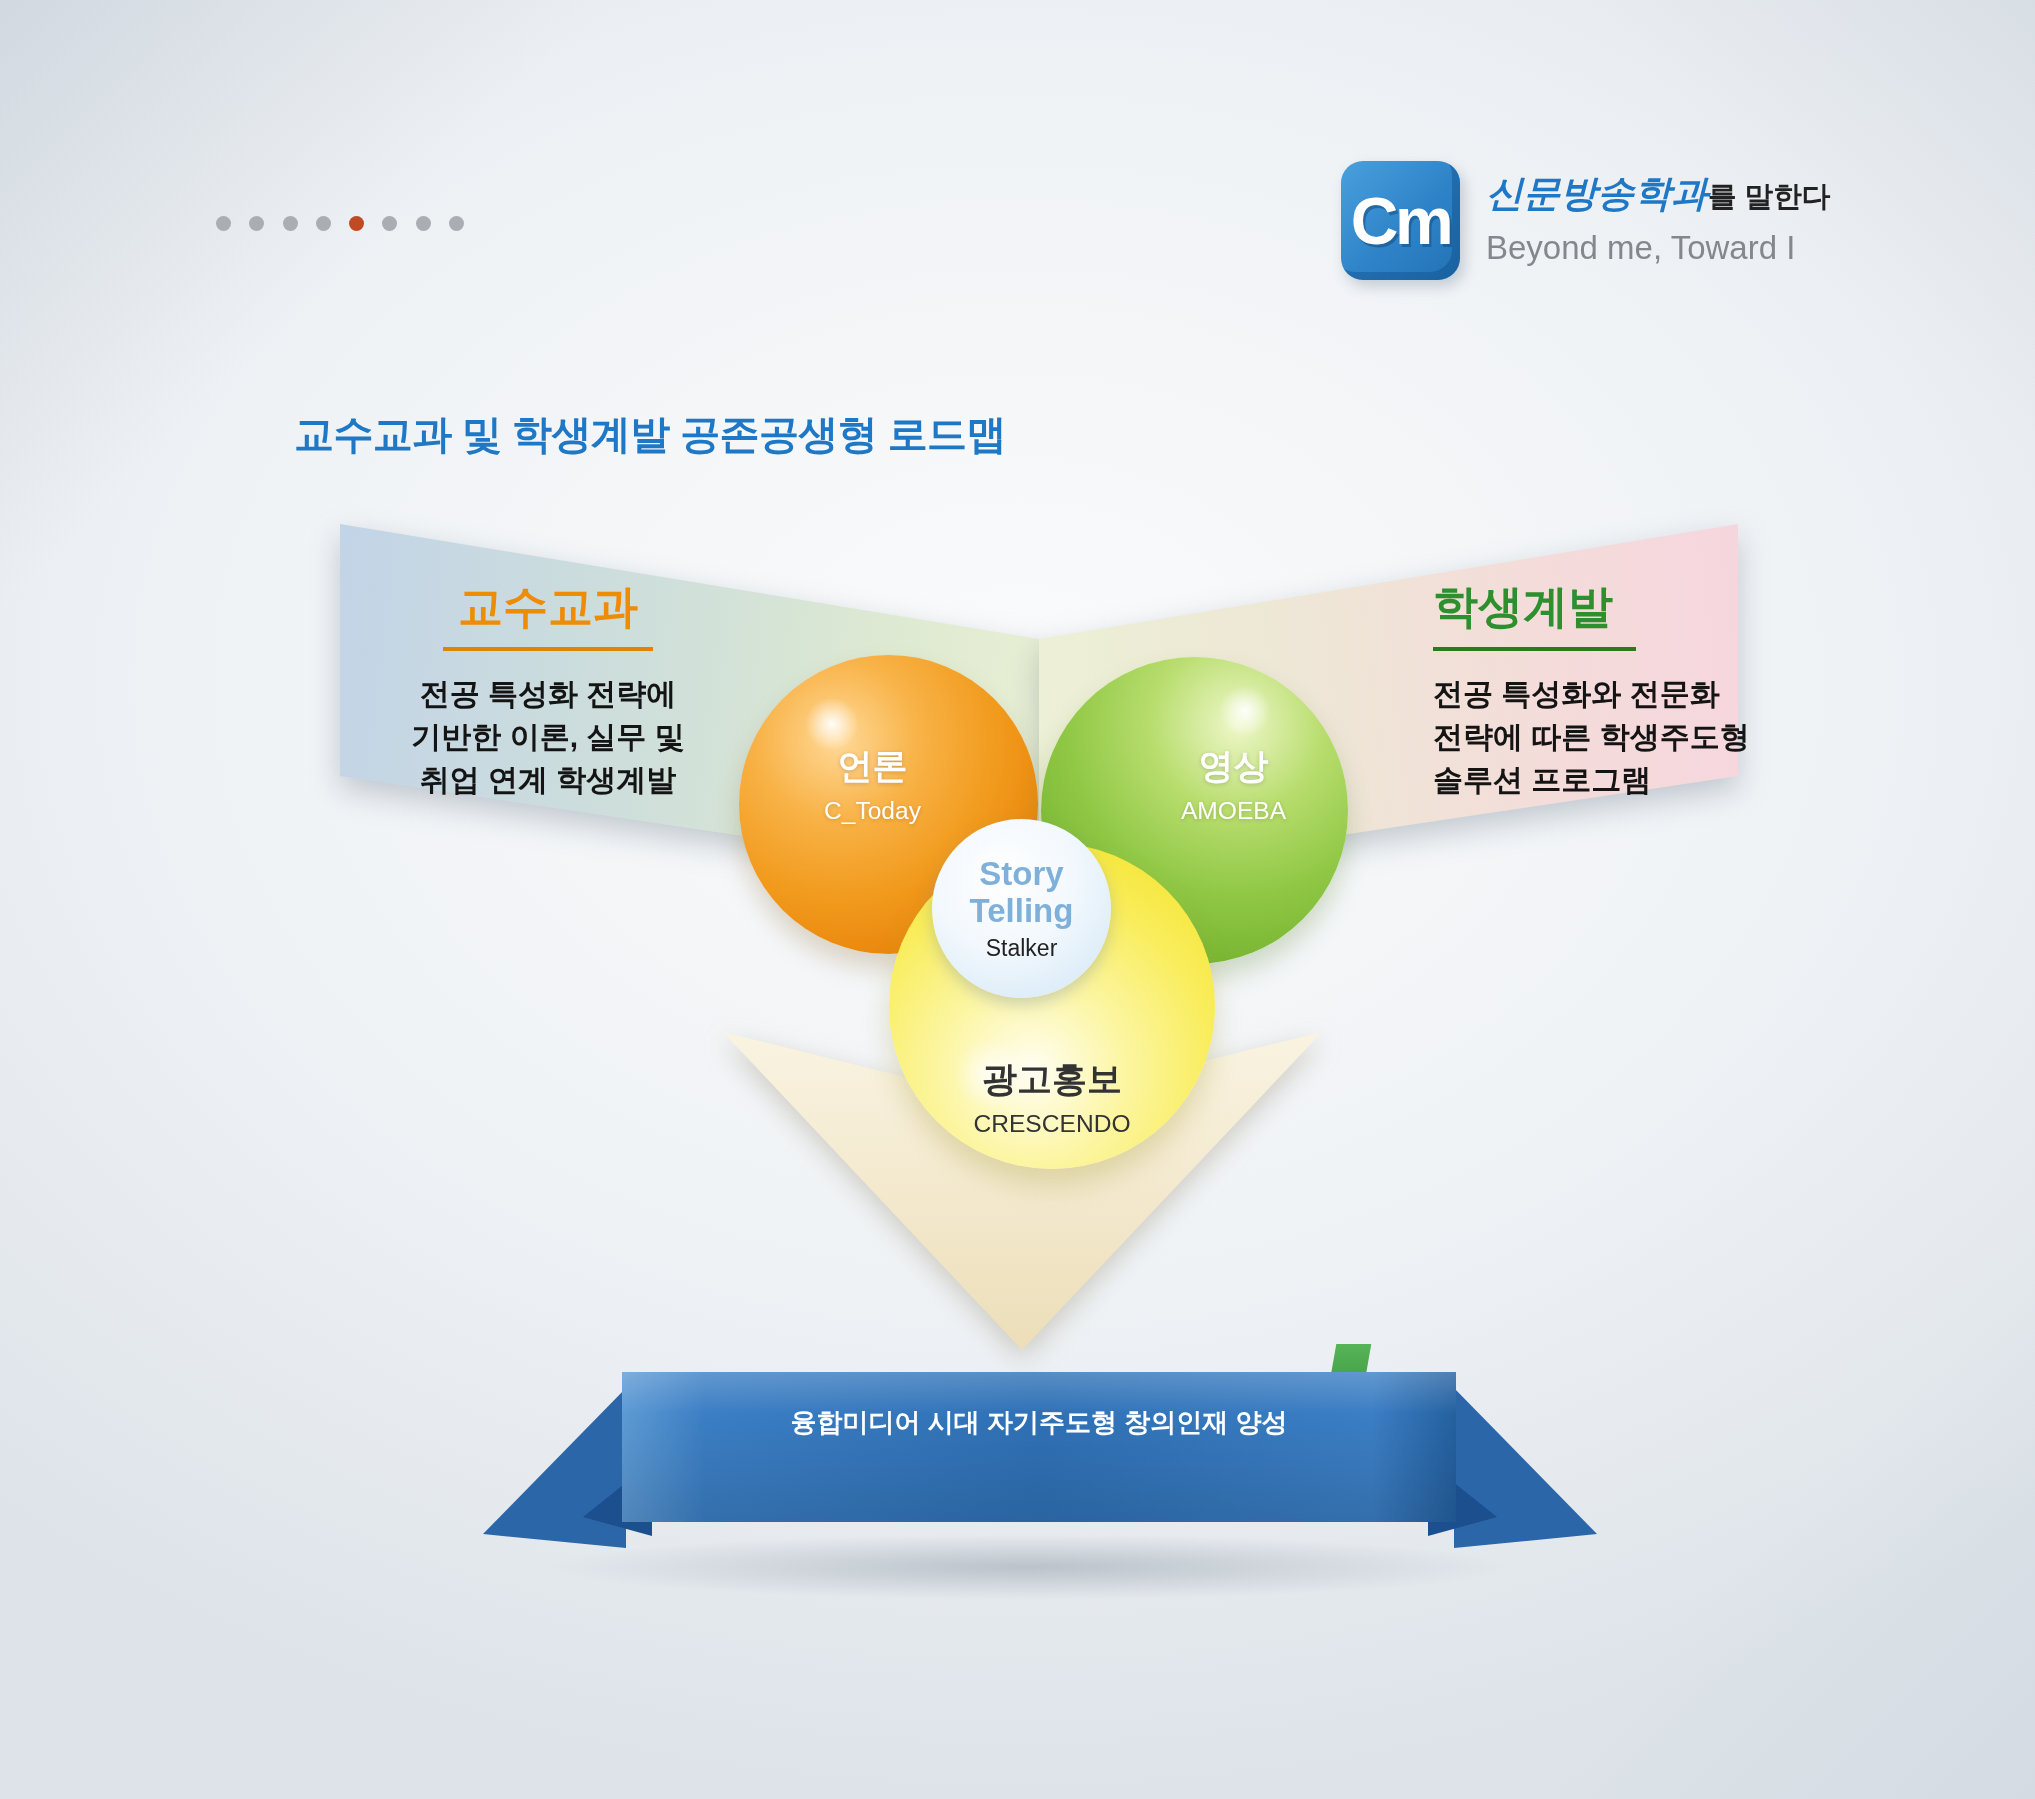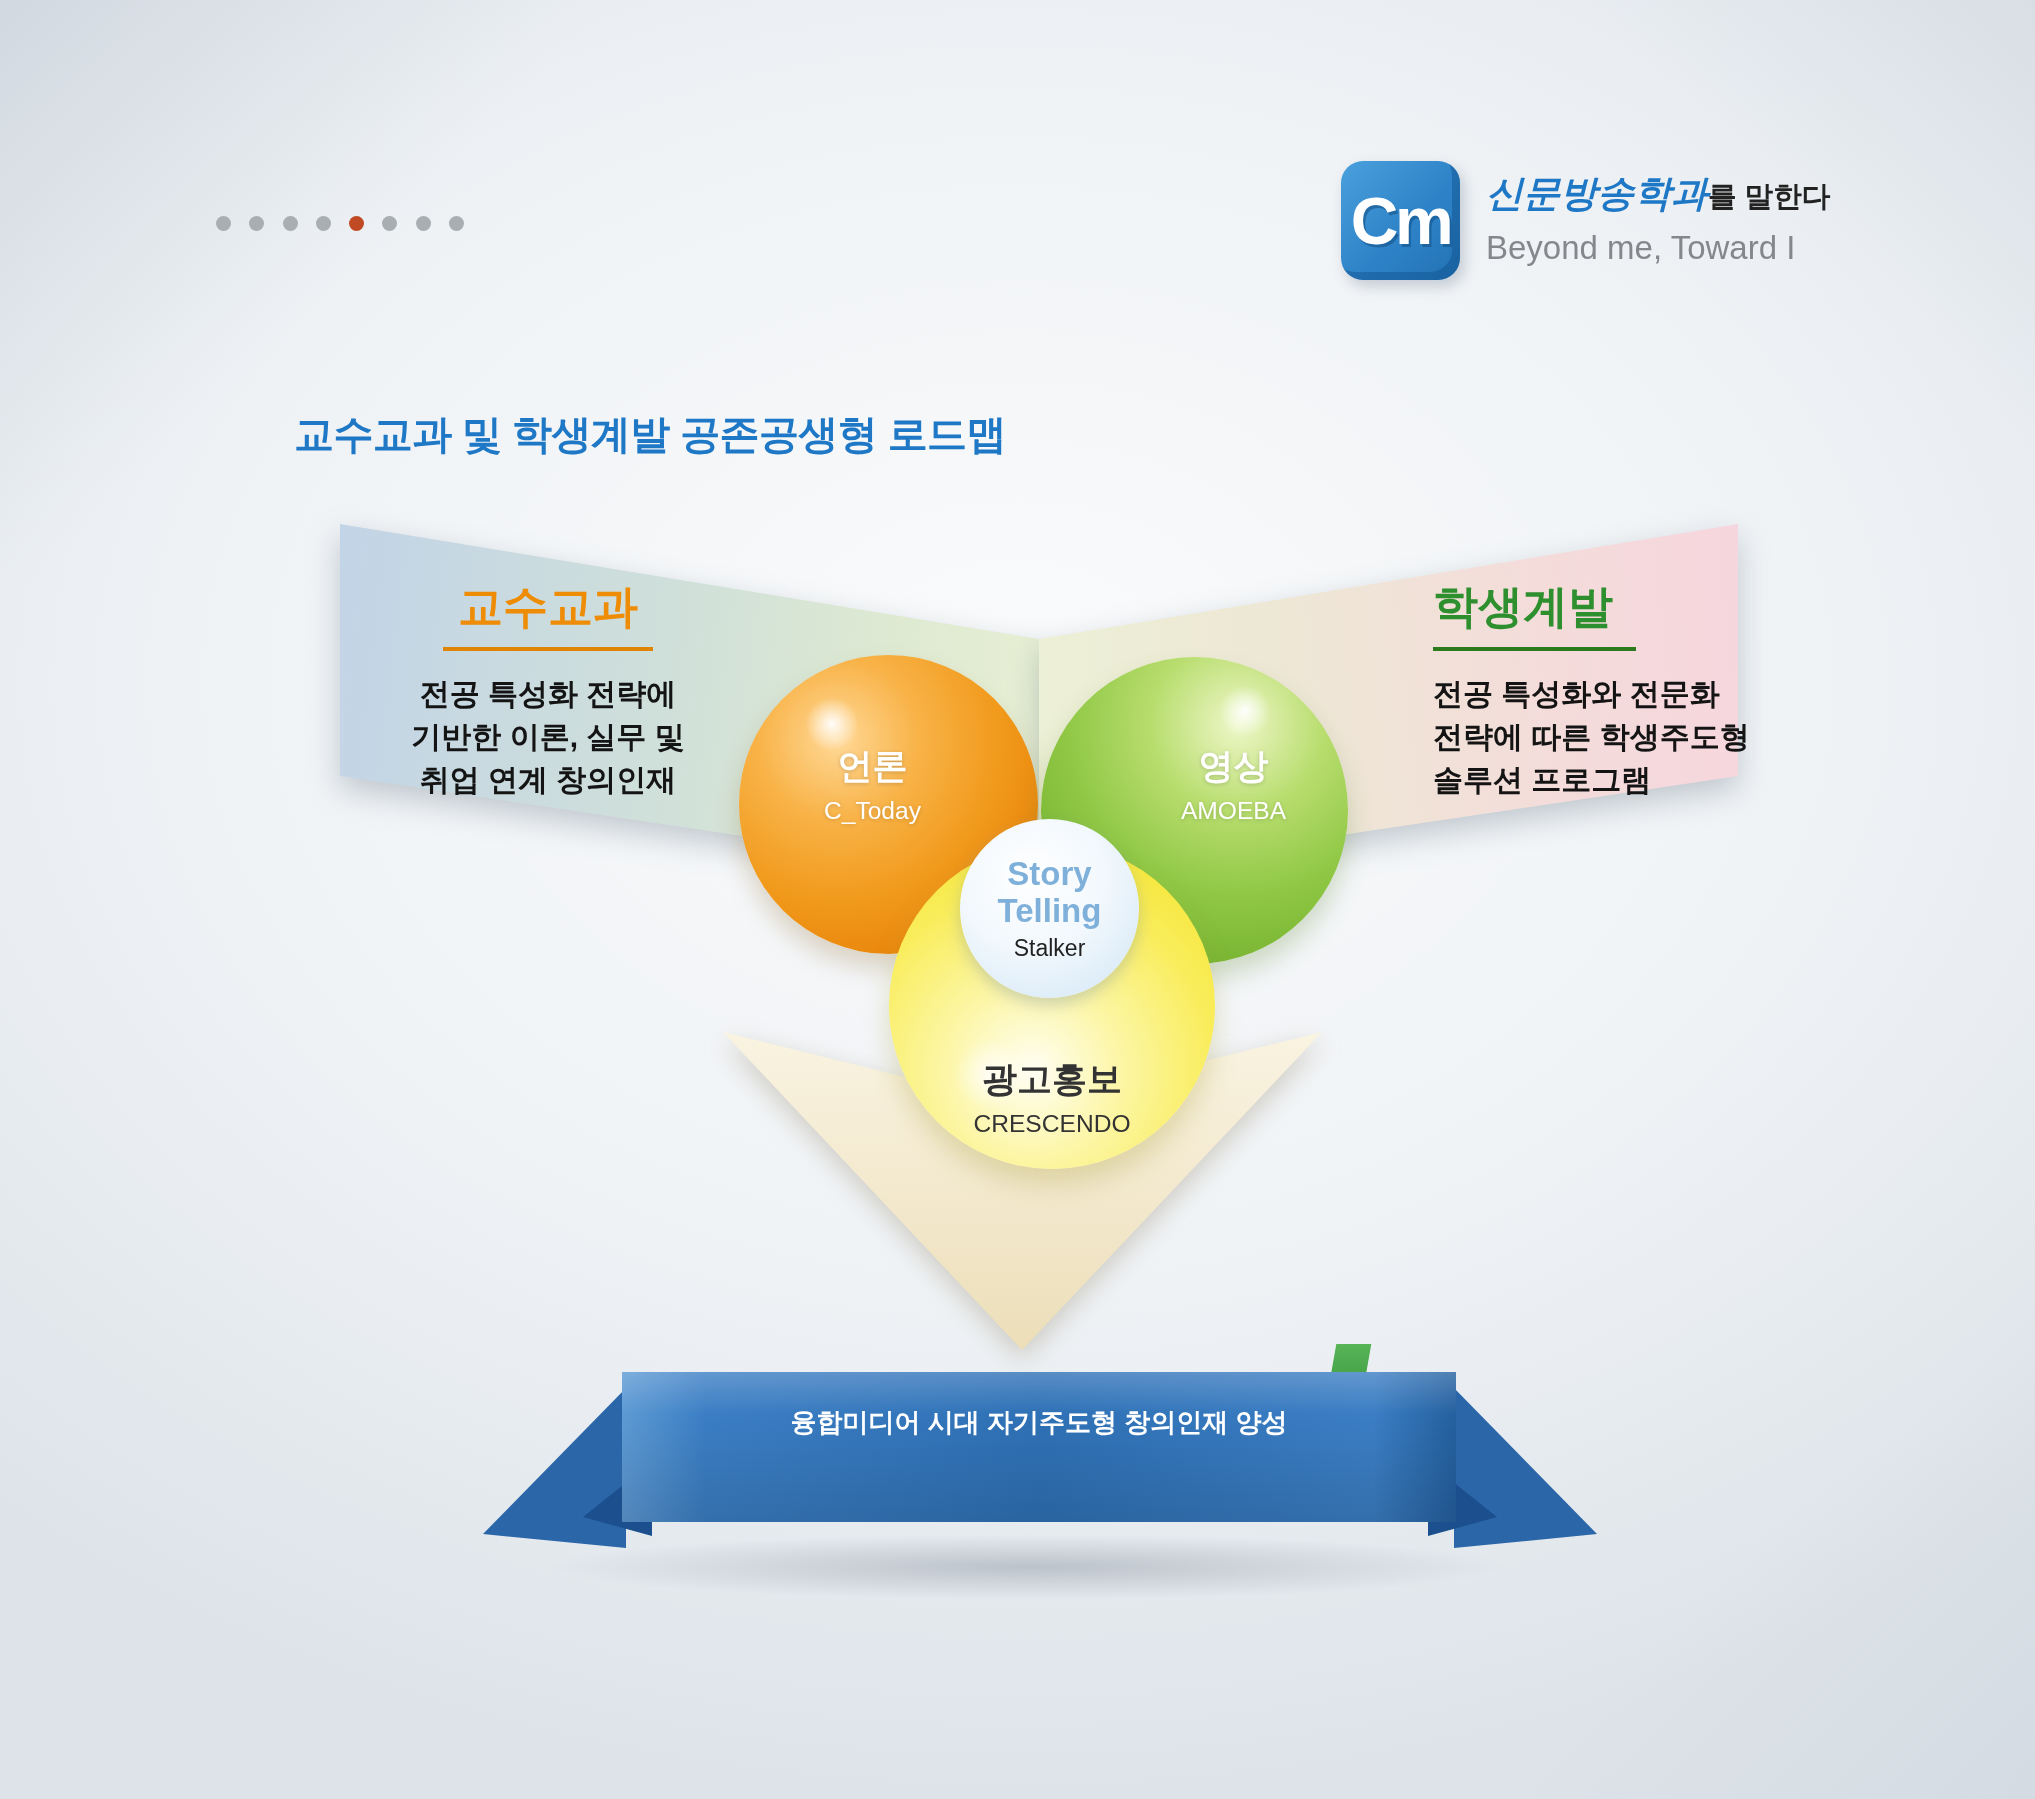--- a/index.html
+++ b/index.html
@@ -55,21 +55,21 @@
   .circle{position:absolute;border-radius:50%;}
   .circle-press{left:739px;top:655px;width:299px;height:299px;
     background:radial-gradient(circle at 33% 28%, #ffd998 0%, #f8b246 28%, #f19a1c 55%, #e8830a 80%, #dd7a02 100%);
     box-shadow:0 15px 24px rgba(150,120,60,.28);}
   .circle-video{left:1041px;top:657px;width:307px;height:307px;
     background:radial-gradient(circle at 64% 22%, #eef7c8 0%, #b8dd6e 28%, #90c845 55%, #74b22f 82%, #66a428 100%);
     box-shadow:0 15px 24px rgba(100,140,60,.28);}
   .circle-ad{left:889px;top:843px;width:326px;height:326px;
     background:radial-gradient(circle at 44% 70%, #fffef4 0%, #fcf6a6 30%, #f9ed5c 62%, #f5e535 86%, #f2df29 100%);
     box-shadow:0 16px 26px rgba(170,160,60,.30);}
-  .circle-core{left:960px;top:819px;width:179px;height:179px;
+  .circle-core{left:932px;top:819px;width:179px;height:179px;
     background:radial-gradient(circle at 40% 32%, #ffffff 0%, #f2f8fd 45%, #dcecf8 80%, #d0e5f4 100%);
     box-shadow:0 6.9px 15px rgba(120,140,160,.35);
     display:flex;flex-direction:column;align-items:center;justify-content:center;text-align:center;}
   .shine{position:absolute;border-radius:50%;
     background:radial-gradient(circle, rgba(255,255,255,.95) 0%, rgba(255,255,255,0) 70%);}
   .shine-press{left:22%;top:14%;width:18%;height:18%;}
   .shine-video{left:58%;top:9%;width:17%;height:17%;}
   .shine-ad{left:20%;top:60%;width:22%;height:22%;opacity:.8;}
   .lab{position:absolute;text-align:center;}
   .lab-light{color:#ffffff;text-shadow:0 1.1px 4.6px rgba(0,0,0,.18);}
@@ -137,21 +137,21 @@
     <div class="wing wing-right"></div>
   </div>
 
   <div class="panel panel-left">
     <div>
       <span class="panel-heading heading-left">교수교과</span>
     </div>
     <div class="panel-body">
       <div>전공 특성화 전략에</div>
       <div>기반한 이론, 실무 및</div>
-      <div>취업 연계 창의인재</div>
+      <div>취업 연계 학생계발</div>
     </div>
   </div>
 
   <div class="panel panel-right">
     <div>
       <span class="panel-heading heading-right">학생계발</span>
     </div>
     <div class="panel-body">
       <div>전공 특성화와 전문화</div>
       <div>전략에 따른 학생주도형</div>

